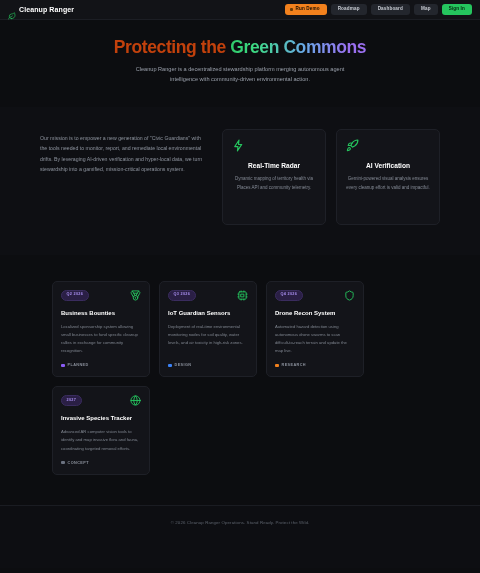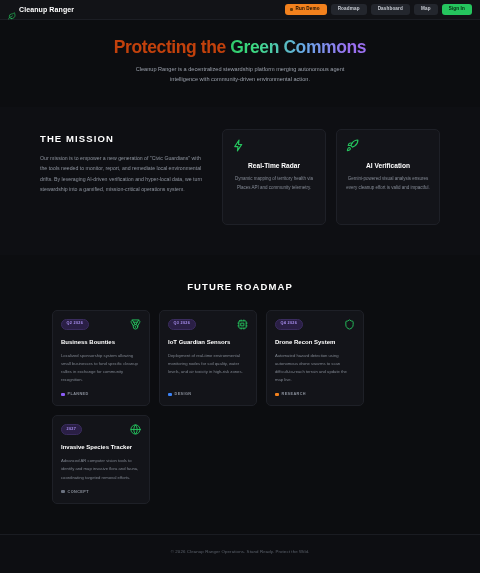--- a/index.html
+++ b/index.html
@@ -165,21 +165,20 @@
 
 <div class="hero">
   <h1>
     <span class="w1">Protecting the </span><span class="w2">Green Commons</span>
   </h1>
   <p>Cleanup Ranger is a decentralized stewardship platform merging autonomous agent intelligence with community-driven environmental action.</p>
 </div>
 
 <div class="mission">
   <div class="mission-left">
-    <h2>THE MISSION</h2>
     <p>Our mission is to empower a new generation of "Civic Guardians" with the tools needed to monitor, report, and remediate local environmental drifts. By leveraging AI-driven verification and hyper-local data, we turn stewardship into a gamified, mission-critical operations system.</p>
   </div>
   <div class="mission-cards">
 
     <div class="fcard">
       <div class="fcard-icon">
         <svg width="13" height="13" viewBox="0 0 24 24" fill="none" stroke="#25c55e" stroke-width="2" stroke-linecap="round" stroke-linejoin="round">
           <path d="M13 2 5 14h6l-1 8 8-12h-6l1-8Z"></path>
         </svg>
       </div>
@@ -196,21 +195,20 @@
         </svg>
       </div>
       <h3>AI Verification</h3>
       <p>Gemini-powered visual analysis ensures every cleanup effort is valid and impactful.</p>
     </div>
 
   </div>
 </div>
 
 <div class="roadmap">
-  <h2>FUTURE ROADMAP</h2>
   <div class="rgrid">
 
     <div class="rcard">
       <div class="rcard-top">
         <span class="rbadge">Q2 2026</span>
         <span class="rcard-icon">
           <svg width="11" height="11" viewBox="0 0 24 24" fill="none" stroke="#25c55e" stroke-width="2" stroke-linecap="round" stroke-linejoin="round">
             <path d="M7.21 15 2.66 7.14a2 2 0 0 1 .13-2.2L4.4 2.8A2 2 0 0 1 6 2h12a2 2 0 0 1 1.6.8l1.61 2.14a2 2 0 0 1 .13 2.2L16.79 15"></path>
             <path d="M11 12 5.12 2.2"></path>
               <path d="m13 12 5.88-9.8"></path>

